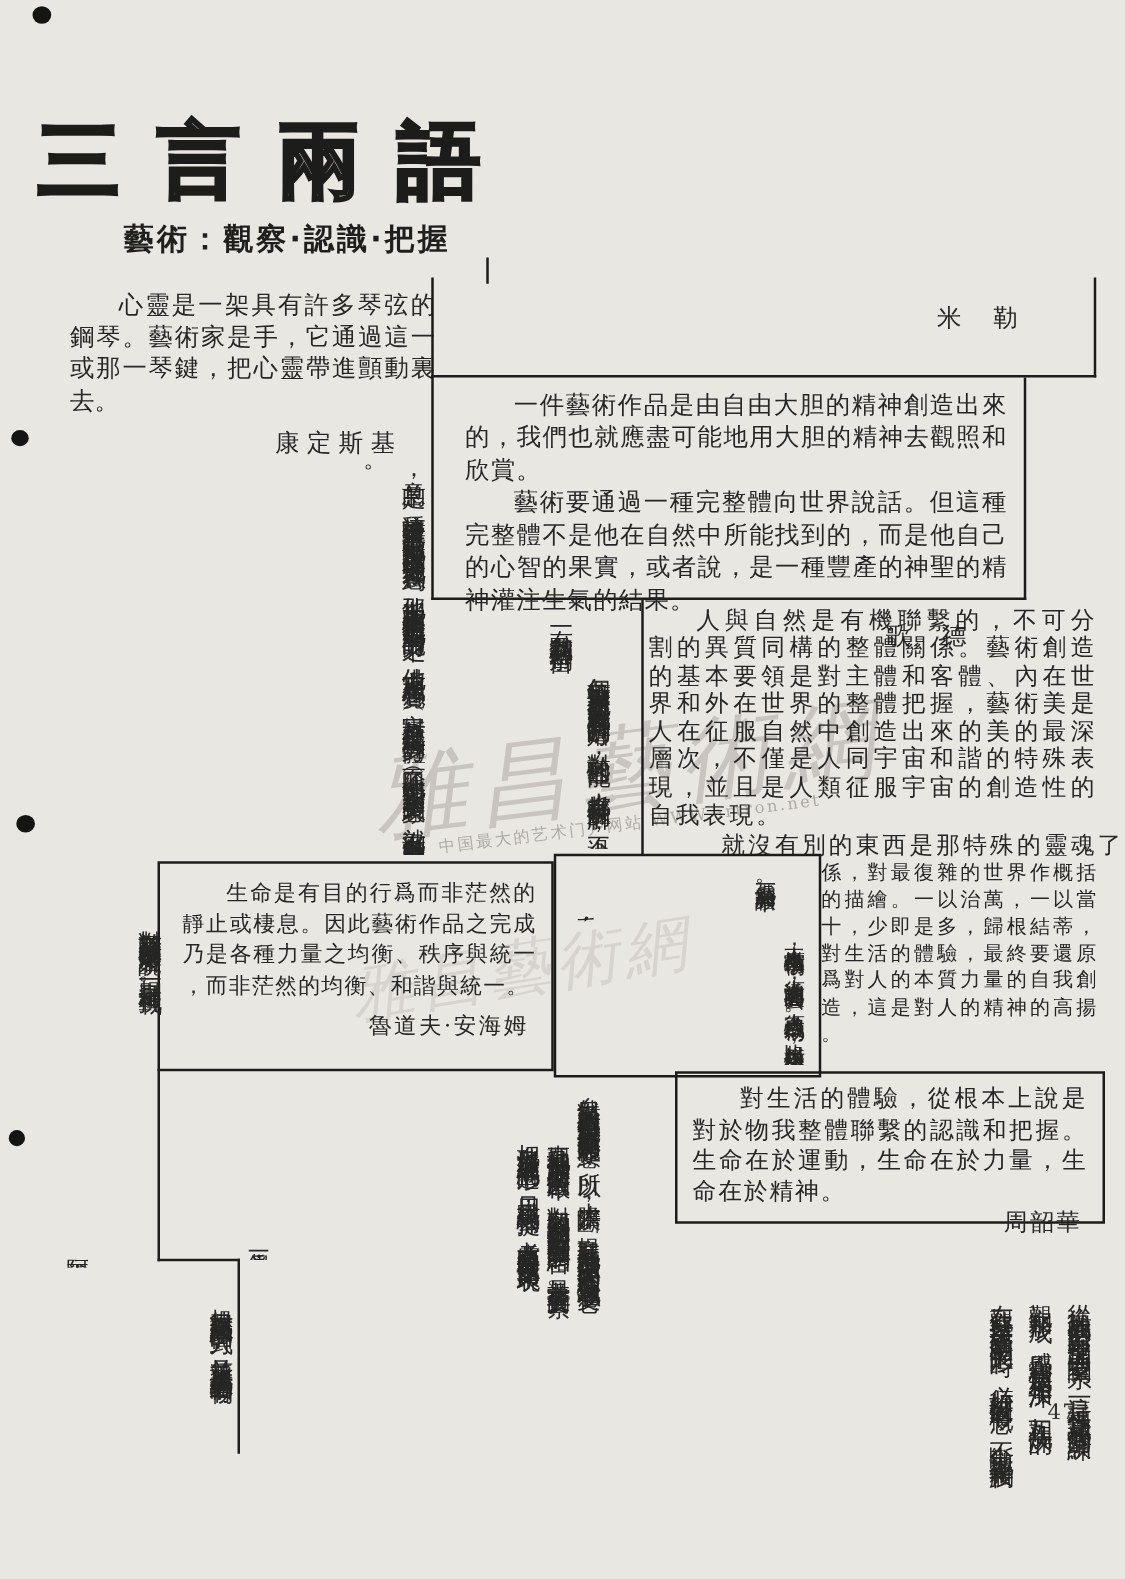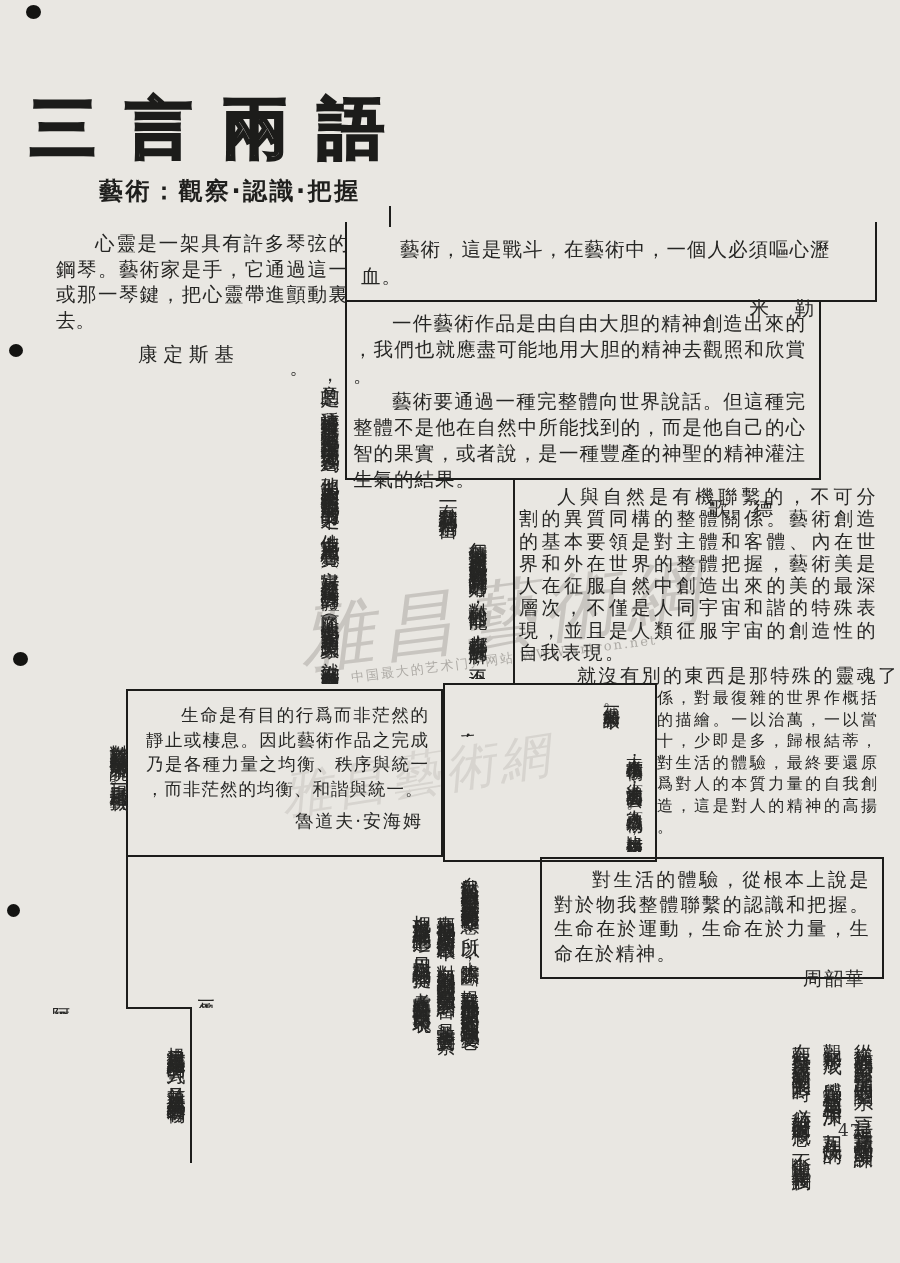--- a/index.html
+++ b/index.html
@@ -16,27 +16,27 @@
   .ink{background:#1e1e1c;}
   .dot{position:absolute;background:#141412;border-radius:50%;}
   .wm{position:absolute;font-style:italic;pointer-events:none;white-space:nowrap;}
   #title{left:0;top:84px;width:100%;text-align:left;
          font-family:"DejaVu Sans","Liberation Sans",sans-serif;font-weight:bold;
          font-size:66px;letter-spacing:30px;text-indent:30px;
          color:#e9e7e2;-webkit-text-stroke:2.6px #1c1c1a;}
   #subtitle{left:99px;top:175px;font-family:"DejaVu Sans","Liberation Sans",sans-serif;
             font-weight:bold;font-size:24px;letter-spacing:2.5px;color:#1f1f1d;}
   #kandinsky{left:56px;top:231px;width:292px;font-size:19.5px;line-height:25.5px;}
-  #kandinsky .auth-h{margin-top:9px;padding-right:26px;letter-spacing:6px;text-align:center;}
+  #kandinsky .auth-h{margin-top:9px;padding-right:26px;letter-spacing:6px;}
   #millet-box{left:345px;top:222px;width:532px;height:80px;box-sizing:border-box;
               border:2px solid #1c1c1a;border-top:none;padding:14px 14px 0 14px;
               font-size:19.5px;letter-spacing:1px;}
   #millet-box .auth-h{margin-top:5px;padding-right:44px;letter-spacing:3px;}
   #goethe-box{left:345px;top:302px;width:476px;height:178px;box-sizing:border-box;
-              border:2px solid #1c1c1a;border-top:none;padding:9px 13px 0 6px;
+              border:2px solid #1c1c1a;border-top:none;padding:9px 13px 0 25px;
               font-size:19.5px;line-height:26px;letter-spacing:1px;}
   #goethe-box .auth-h{margin-top:3px;padding-right:30px;letter-spacing:3px;}
   #bos-right{left:311px;top:489px;width:183px;height:190px;font-size:19px;
              letter-spacing:1.8px;line-height:1.58;}
   #bos-left{left:88px;top:370px;width:258px;height:314px;font-size:19px;
             letter-spacing:1.8px;line-height:1.63;}
   #bos-author{left:54px;top:592px;font-size:19px;letter-spacing:5px;}
   #zhou-p1{left:519px;top:485px;width:359px;font-size:19px;letter-spacing:2.5px;line-height:22.3px;}
   #zhou-p2a{left:577px;top:663px;width:301px;font-size:19px;letter-spacing:2.5px;white-space:nowrap;}
   #zhou-p2b{left:657px;top:687px;width:222px;font-size:16px;letter-spacing:2px;line-height:21.5px;}
@@ -87,21 +87,20 @@
 <div class="abs" id="title">三言兩語</div>
 <div class="abs" id="subtitle">藝術：觀察·認識·把握</div>
 <div class="abs ink" style="left:389px;top:206px;width:2px;height:21px;"></div>
 
 <div class="abs ser just" id="kandinsky">
   <p>心靈是一架具有許多琴弦的鋼琴。藝術家是手，它通過這一或那一琴鍵，把心靈帶進顫動裏去。</p>
   <div class="auth-h">康定斯基</div>
 </div>
 
 <div class="abs ser" id="millet-box">
-  <p>藝術，這是戰斗，在藝術中，一個人必須嘔心瀝血。</p>
   <div class="auth-h">米　勒</div>
 </div>
 
 <div class="abs ser just" id="goethe-box">
   <p>一件藝術作品是由自由大胆的精神創造出來的，我們也就應盡可能地用大胆的精神去觀照和欣賞。</p>
   <p>藝術要通過一種完整體向世界說話。但這種完整體不是他在自然中所能找到的，而是他自己的心智的果實，或者說，是一種豐產的神聖的精神灌注生氣的結果。</p>
   <div class="auth-h">歌　德</div>
 </div>
 
 <div class="abs ser vert" id="bos-right">

